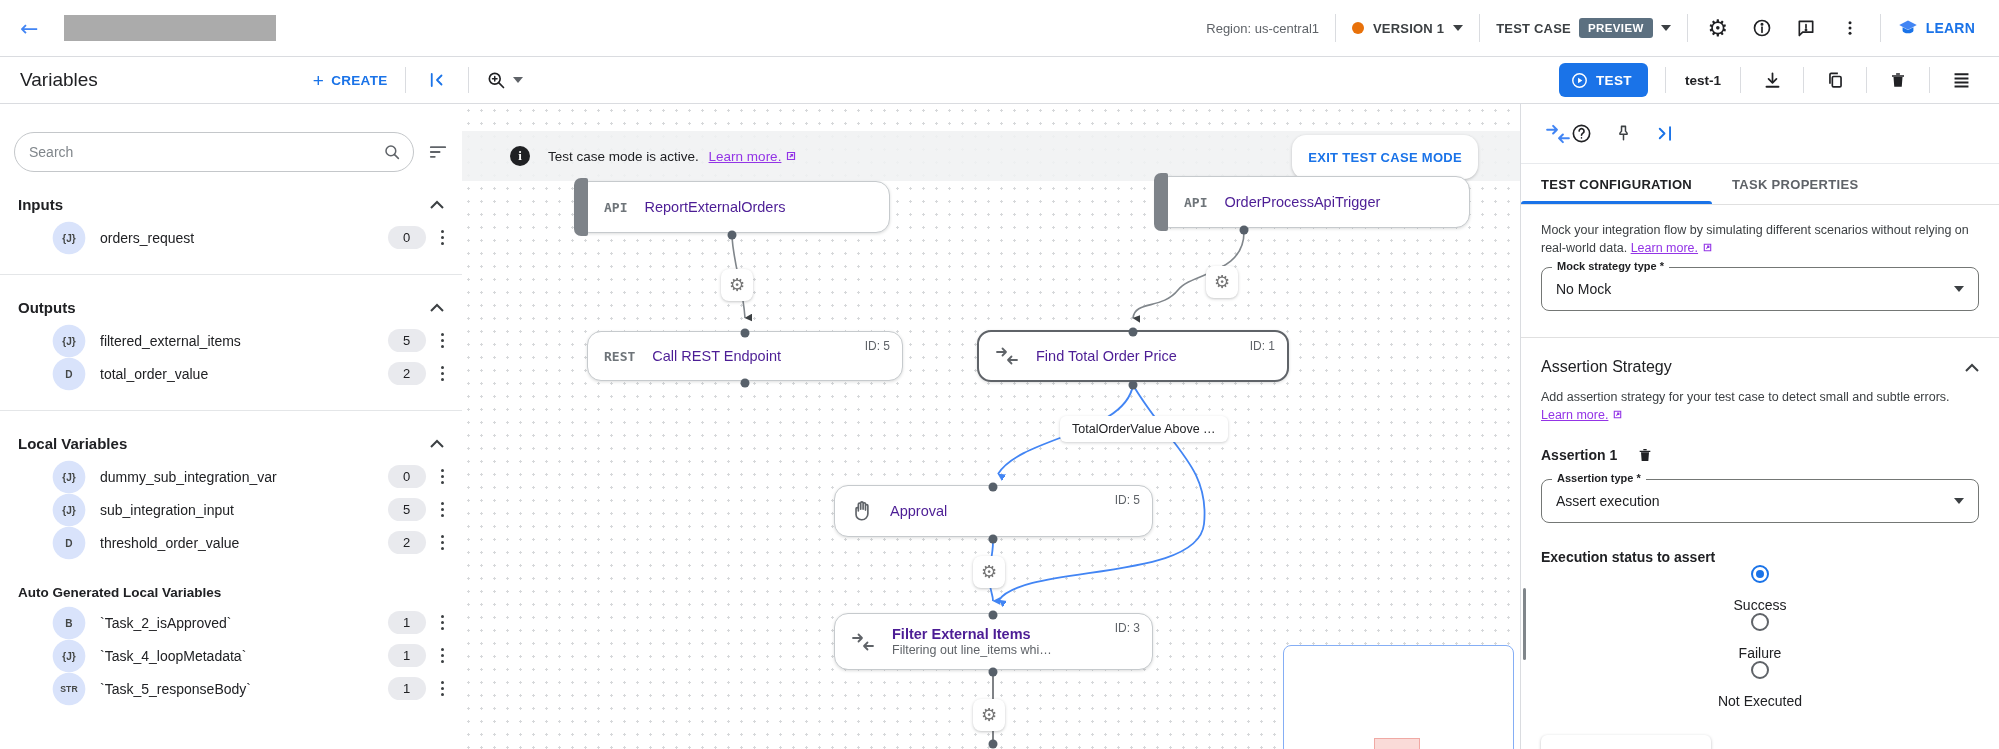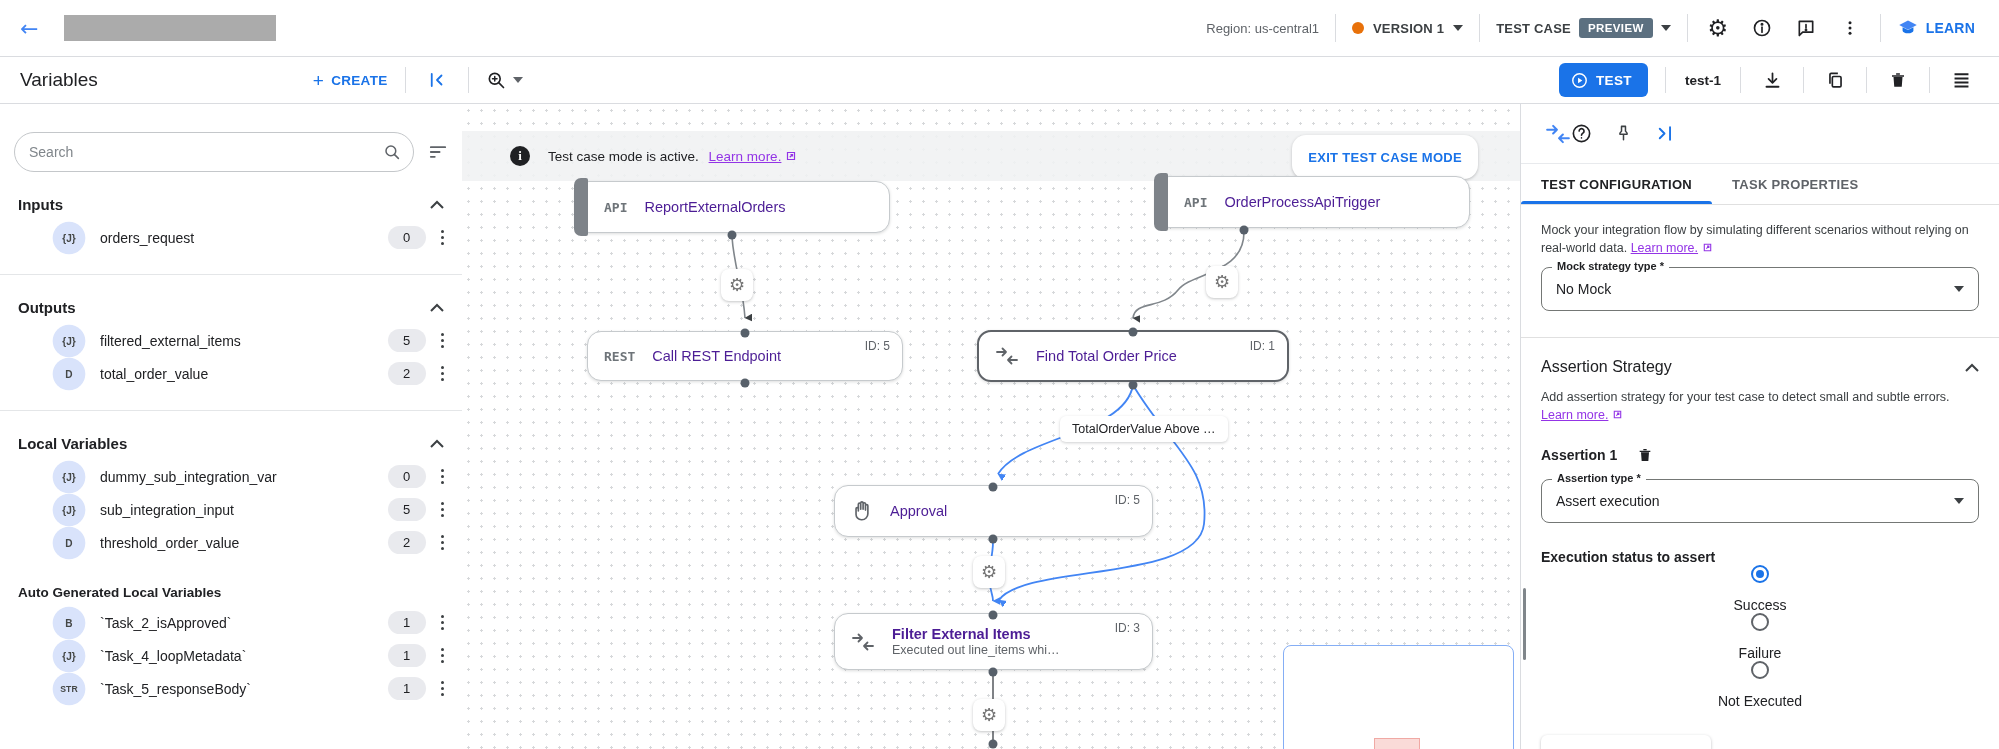--- a/index.html
+++ b/index.html
@@ -440,21 +440,21 @@
       <span class="ntitle">Approval</span>
       <span class="nid">ID: 5</span>
     </div>
     <div class="node" style="left:372px;top:509px;width:319px;height:57px">
       <svg class="ic" width="24" height="18" viewBox="0 0 24 18" fill="none" stroke="#5f6368" stroke-width="1.8" stroke-linecap="round" stroke-linejoin="round">
         <path d="M2 5h9M11 5 7.5 1.5M11 5 7.5 8.5"></path>
           <path d="M22 13h-9M13 13l3.5-3.5M13 13l3.5 3.5"></path>
       </svg>
       <span style="display:flex;flex-direction:column;margin-left:17px">
         <span class="ntitle" style="margin-left:0;font-weight:bold">Filter External Items</span>
-        <span class="sub">Executed out line_items whi…</span>
+        <span class="sub">Filtering out line_items whi…</span>
       </span>
       <span class="nid">ID: 3</span>
     </div>
 
     <div class="gear-chip" style="left:259px;top:165px">
         <span>⚙</span>
       </div>
     <div class="gear-chip" style="left:744px;top:162px">
         <span>⚙</span>
       </div>

